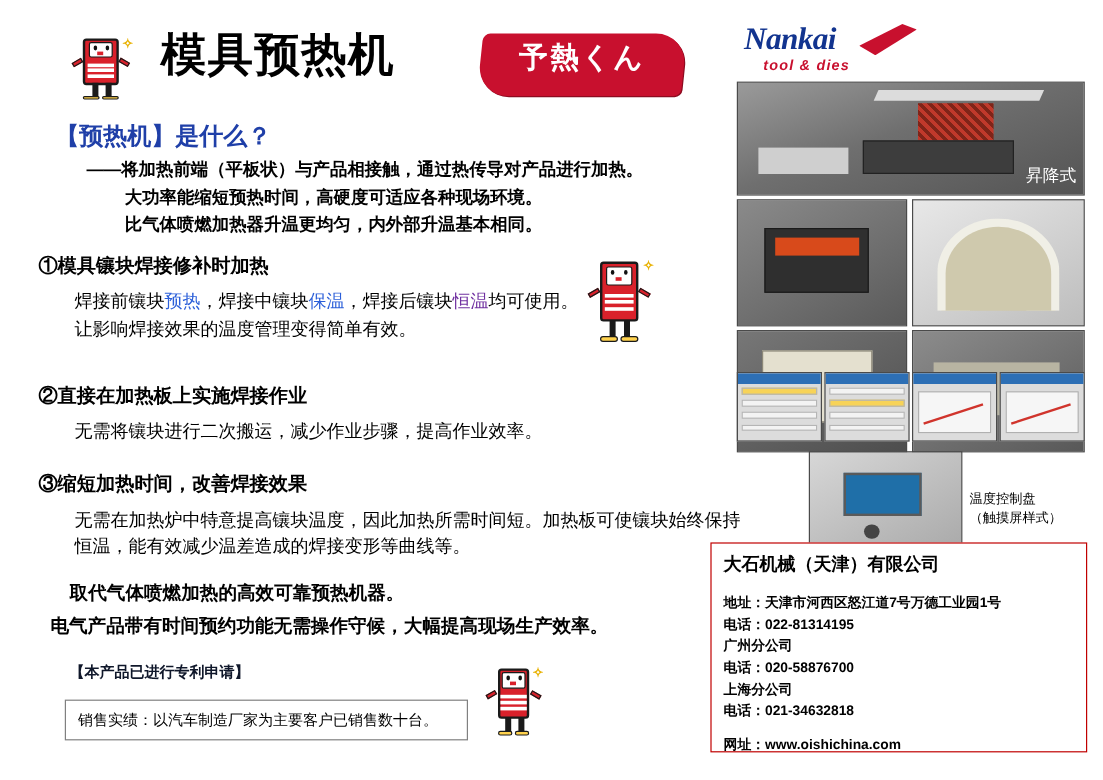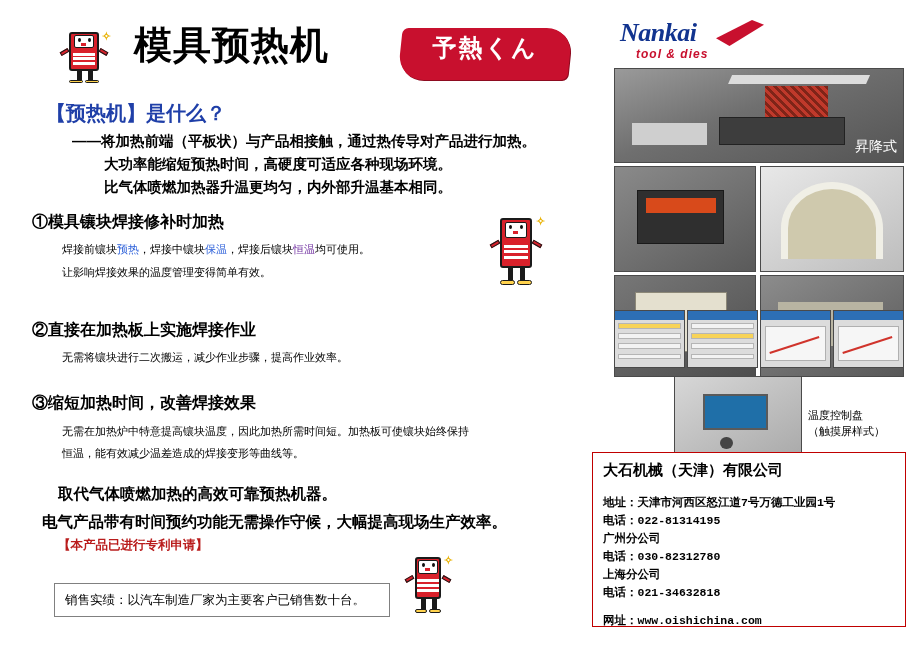--- a/index.html
+++ b/index.html
@@ -88,21 +88,21 @@
   
   .num-heading {
     position: absolute;
     font-size: 16px;
     font-weight: bold;
     color: #000000;
     white-space: nowrap;
   }
   .sub-line {
     position: absolute;
-    font-size: 11px;
+    font-size: 15px;
     color: #000000;
     white-space: nowrap;
   }
   .sub-line .hl-blue { color: #2b5fd9; }
   .sub-line .hl-purple { color: #7030a0; }
 
   #b1-title { left: 32px; top: 212px; }
   #b1-l1 { left: 62px; top: 242px; }
   #b1-l2 { left: 62px; top: 265px; }
   #b1-l3 { left: 62px; top: 290px; }
@@ -123,24 +123,24 @@
     position: absolute;
     font-size: 15.5px;
     font-weight: bold;
     color: #000000;
     white-space: nowrap;
   }
   #big-1 { left: 58px; top: 484px; }
   #big-2 { left: 42px; top: 512px; }
 
   #patent-note {
-    position: absolute; left: 58px; top: 537px;
+    position: absolute; left: 58px; top: 552px;
     font-size: 12.5px;
     font-weight: bold;
-    color: #b91c1c;
+    color: #0f172a;
     white-space: nowrap;
   }
 
   #sales-box {
     position: absolute; left: 54px; top: 583px;
     width: 336px; height: 34px;
     border: 1px solid #808080;
     background: #ffffff;
   }
   #sales-box .sales-text {
@@ -436,21 +436,20 @@
     white-space: nowrap;
   }
 
   
   #contact-box {
     position: absolute;
     left: 592px; top: 452px;
     width: 314px; height: 175px;
     border: 1px solid #c00000;
     background: #ffffff;
-    font-family: Liberation Mono, monospace;
   }
   #contact-box .company {
     position: absolute; left: 10px; top: 8px;
     font-size: 15px;
     font-weight: bold;
     color: #000;
     white-space: nowrap;
   }
   #contact-box .line {
     position: absolute; left: 10px;
@@ -639,19 +638,19 @@
     </div>
     <div id="cabinet-caption-1">温度控制盘</div>
     <div id="cabinet-caption-2">（触摸屏样式）</div>
   </div>
 
   <div id="contact-box">
     <div class="company">大石机械（天津）有限公司</div>
     <div class="line" id="c-l1">地址：天津市河西区怒江道7号万德工业园1号</div>
     <div class="line" id="c-l2">电话：022-81314195</div>
     <div class="line" id="c-l3">广州分公司</div>
-    <div class="line" id="c-l4">电话：030-82312780</div>
+    <div class="line" id="c-l4">电话：020-58876700</div>
     <div class="line" id="c-l5">上海分公司</div>
     <div class="line" id="c-l6">电话：021-34632818</div>
     <div class="line" id="c-l7">网址：www.oishichina.com</div>
   </div>
 
 </div>
 
 </body></html>

